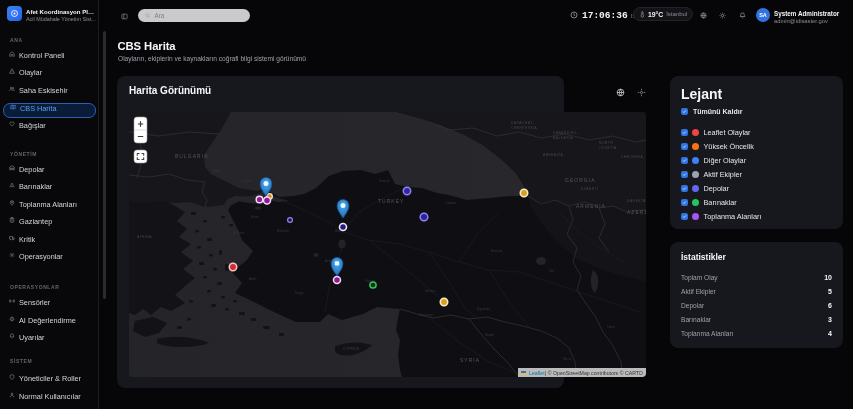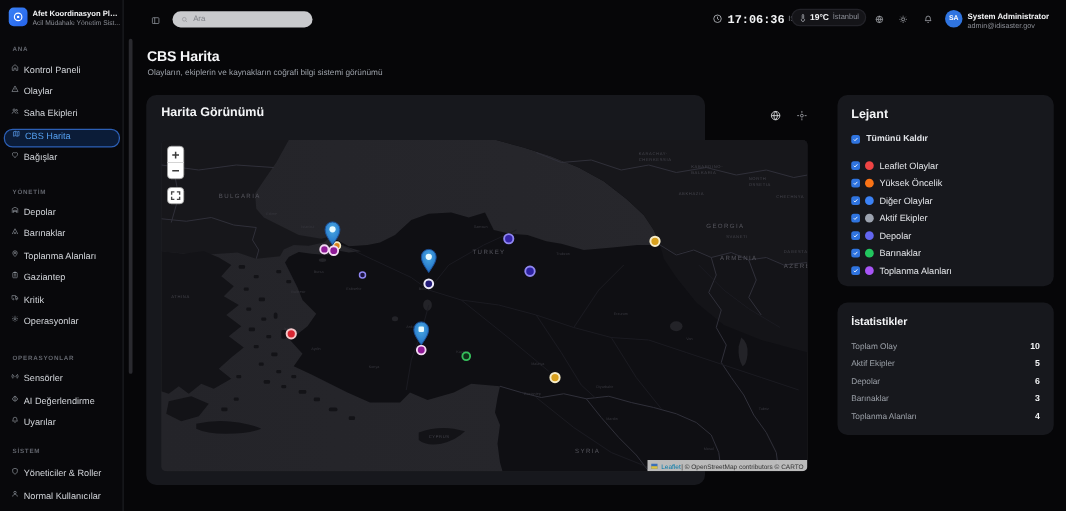--- a/index.html
+++ b/index.html
@@ -40,21 +40,21 @@
   #h1 { position:absolute; left:117.5px; top:39.5px; font-size:11.3px; font-weight:bold; color:#f5f6f8; letter-spacing:-0.1px; }
   #h1sub { position:absolute; left:118px; top:55px; font-size:6.6px; color:#9ca1a9; }
   .card { position:absolute; background:#17181d; border-radius:8px; }
   #mappanel { left:117px; top:76px; width:447px; height:312px; }
   #mp-title { position:absolute; left:12px; top:9px; font-size:10px; font-weight:bold; color:#f5f6f8; }
   #mp-ic1 { position:absolute; left:499px; top:11.5px; color:#e4e6e9; }
   #mp-ic2 { position:absolute; left:520px; top:11.5px; color:#a7aab0; }
   #mapbox { position:absolute; left:12px; top:36px; width:517px; height:265px; border-radius:4px; overflow:hidden; background:#202024; }
   
   #lejant { left:670px; top:76px; width:173px; height:153px; }
-  #lejant h3 { position:absolute; left:11px; top:10px; font-size:10px; color:#f5f6f8; }
+  #lejant h3 { position:absolute; left:11px; top:10px; font-size:14px; color:#f5f6f8; }
   .lrow { position:absolute; left:11px; height:10px; display:flex; align-items:center; }
   .cb { width:7px; height:7px; border-radius:2px; background:#2f74e0; flex:none; display:flex; align-items:center; justify-content:center; }
   .cb svg { width:5px; height:5px; }
   .dot { width:7px; height:7px; border-radius:50%; margin-left:4px; flex:none; }
   .lrow span { font-size:7.3px; color:#e3e5e9; margin-left:4.5px; white-space:nowrap; }
   .lrow.first span { font-weight:bold; font-size:7px; margin-left:5px; }
   
   #stats { left:670px; top:242px; width:173px; height:106px; }
   #stats h3 { position:absolute; left:11px; top:10px; font-size:8.5px; color:#f5f6f8; }
   .srow { position:absolute; left:11px; width:151px; height:9px; display:flex; align-items:center; justify-content:space-between; }
@@ -88,21 +88,21 @@
       </svg>
       <span>Olaylar</span>
     </div>
   <div class="nav" style="top:85.5px">
       <svg viewBox="0 0 24 24" fill="none" stroke-width="2">
         <circle cx="9" cy="8" r="3.5"></circle>
         <path d="M2.5 20c0-3.6 2.9-6 6.5-6s6.5 2.4 6.5 6"></path>
         <circle cx="17" cy="9" r="2.8"></circle>
         <path d="M17.5 14.5c2.4.4 4 2.4 4 5.5"></path>
       </svg>
-      <span>Saha Ekipleri</span>
+      <span>Saha Eskisehir</span>
     </div>
   <div class="nav active" style="top:103px">
       <svg viewBox="0 0 24 24" fill="none" stroke-width="2">
         <path d="M9 4 3 6v14l6-2 6 2 6-2V4l-6 2-6-2zM9 4v14M15 6v14"></path>
       </svg>
       <span>CBS Harita</span>
     </div>
   <div class="nav" style="top:120.5px">
       <svg viewBox="0 0 24 24" fill="none" stroke-width="2">
         <path d="M12 20.5C7 16 3.5 12.8 3.5 9A4.6 4.6 0 0 1 12 6.4 4.6 4.6 0 0 1 20.5 9c0 3.8-3.5 7-8.5 11.5z"></path>

